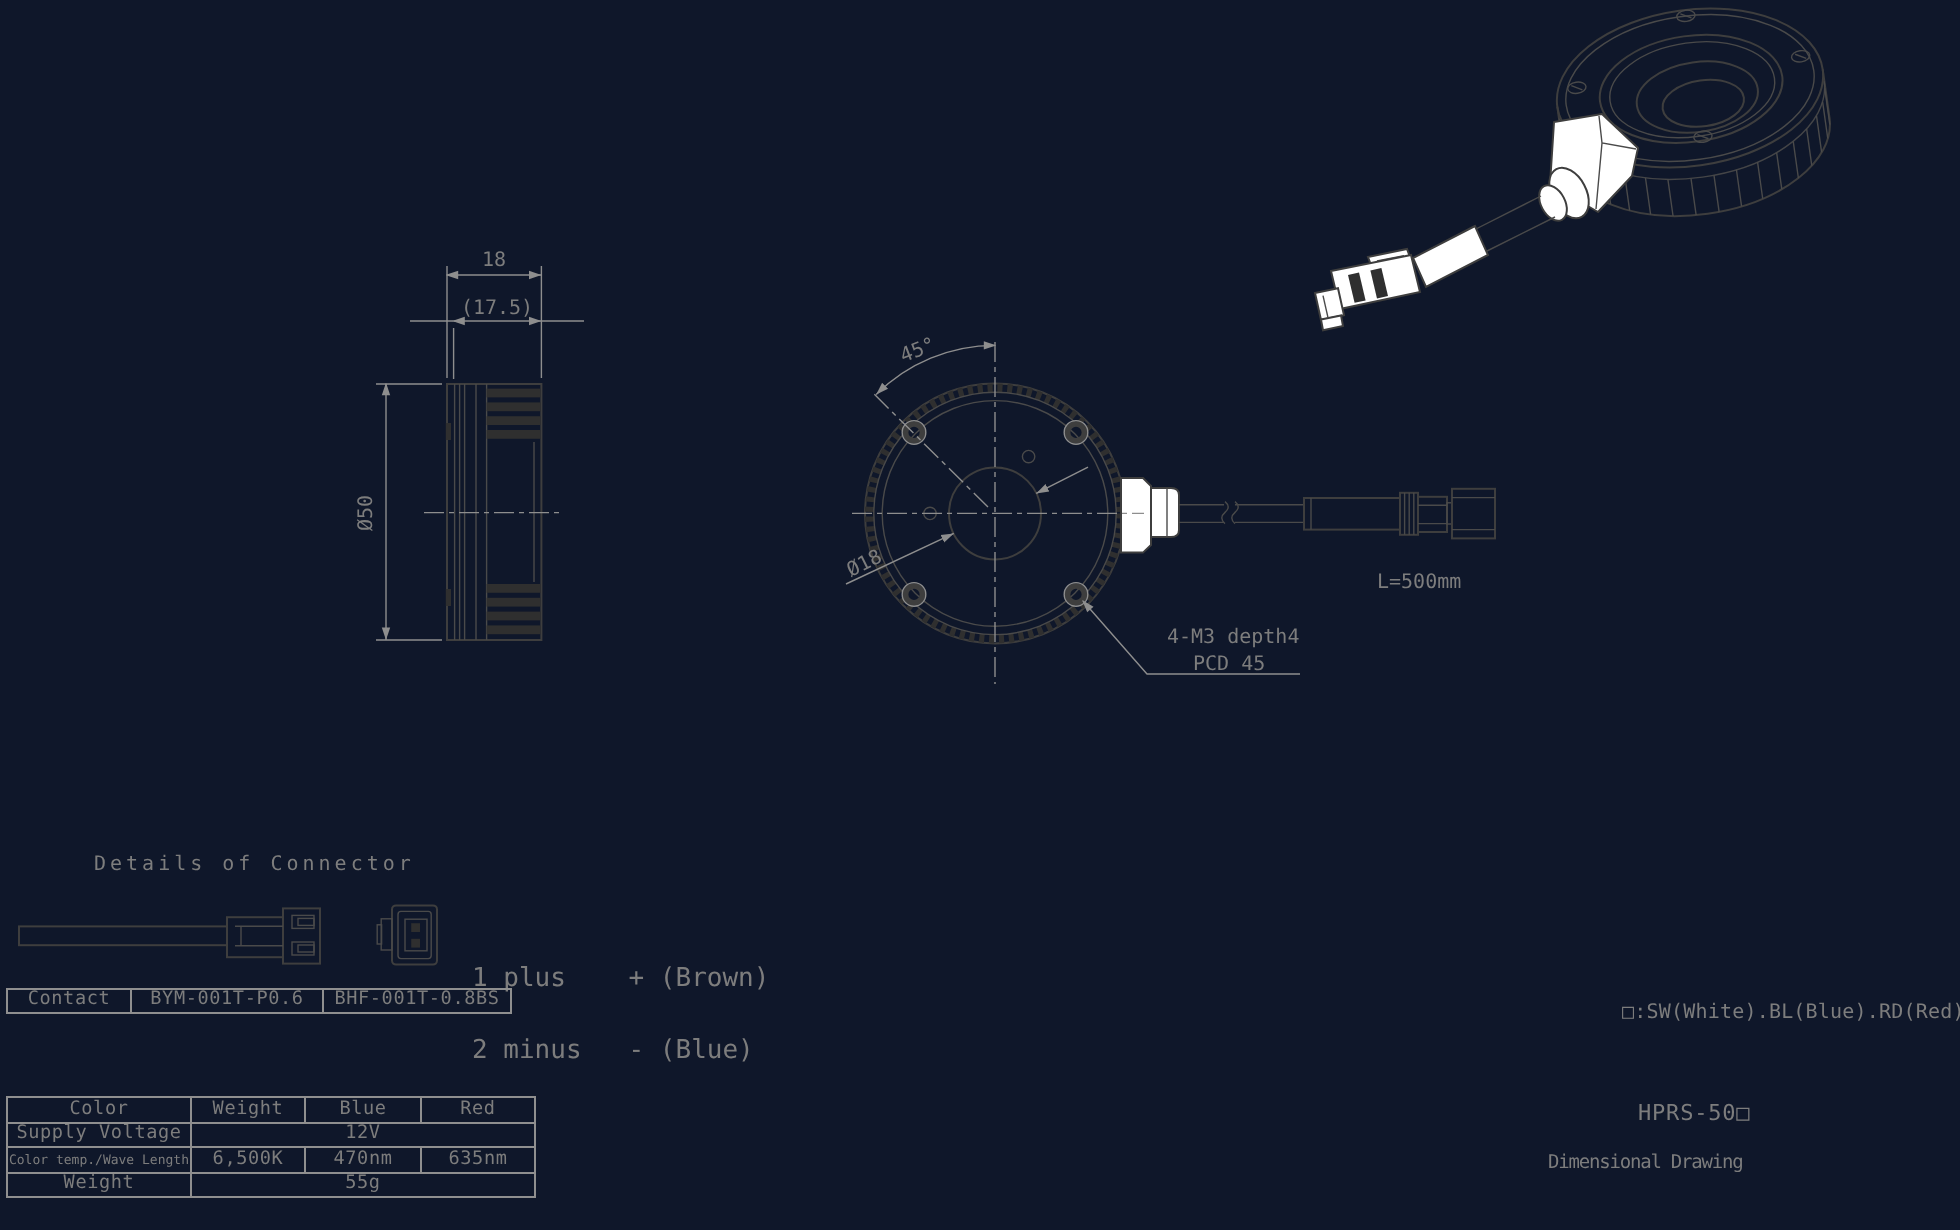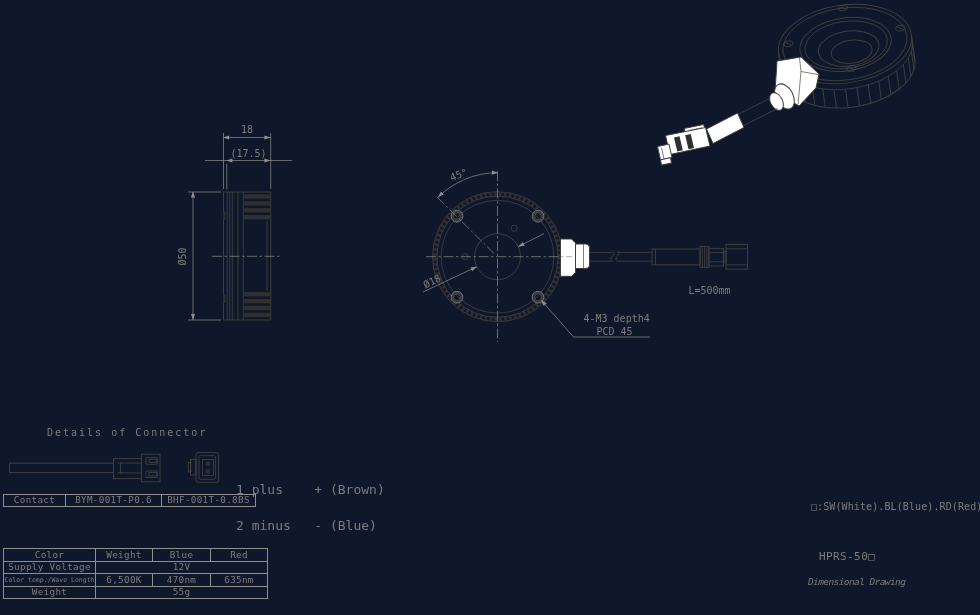--- a/index.html
+++ b/index.html
@@ -12,21 +12,21 @@
   .gw{stroke:#3e3e3e;fill:#ffffff;stroke-width:1;}
   .d{stroke:#8e8e8e;fill:none;stroke-width:0.7;}
   .cl{stroke:#8e8e8e;fill:none;stroke-width:0.7;stroke-dasharray:10 2.5 2.5 2.5;}
   .fin{fill:#2f2f2f;stroke:none;}
   .knurl{stroke:#2f2f2f;fill:none;stroke-width:4.4;stroke-dasharray:2.6 2.35;}
   .t{position:absolute;white-space:pre;line-height:1;}
   #details-title{left:3px;top:428px;font-size:10px;letter-spacing:2px;padding-left:44px;}
   #pins{left:236px;top:460px;font-size:13px;line-height:11.9px;}
   #color-note{left:799px;top:502px;font-size:10px;letter-spacing:0.1px;margin-left:12px;}
   #model{left:819px;top:551px;font-size:11px;letter-spacing:0.4px;text-align:center;}
-  #doctype{left:808px;top:577px;font-size:9.5px;letter-spacing:-0.6px;font-style:italic;}
+  #doctype{left:774px;top:577px;font-size:9.5px;letter-spacing:-0.6px;}
   table{position:absolute;border-collapse:collapse;table-layout:fixed;color:#7d7d7d;}
   td{border:1px solid #8f8f8f;text-align:center;padding:0;font-size:9.3px;
      letter-spacing:0.3px;white-space:nowrap;overflow:hidden;height:11.4px;line-height:10.5px;}
   #t1{left:3px;top:494px;width:252px;}
   #t2{left:3px;top:548px;width:264px;}
   #t2 td{height:11.6px;}
   .sm{font-size:7.6px;letter-spacing:0;}
   .xs{font-size:6.5px;letter-spacing:0;}
 </style>
 </head>

